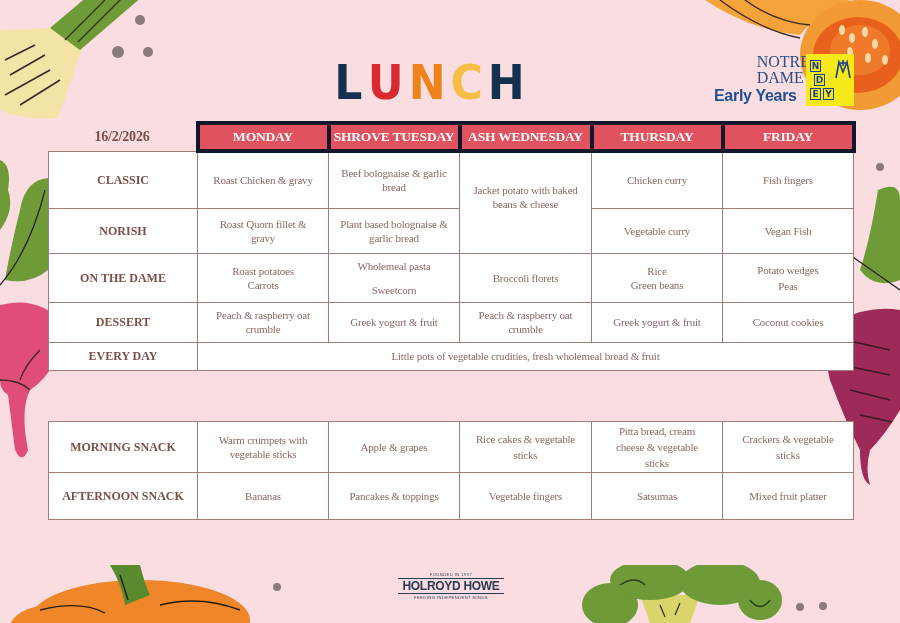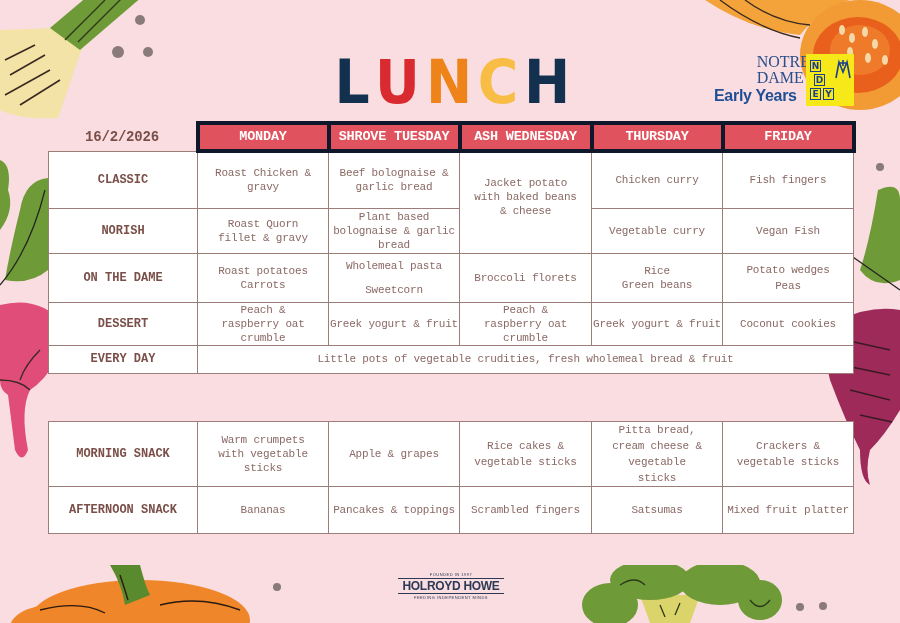--- a/index.html
+++ b/index.html
@@ -6,21 +6,21 @@
   html, body { width: 900px; height: 623px; overflow: hidden; }
   body {
     background: #f9dde0;
     font-family: "Liberation Sans", "DejaVu Sans", sans-serif;
     position: relative;
   }
   .deco { position: absolute; pointer-events: none; }
   .title {
     position: absolute; left: 333px; top: 46px;
     font-family: "DejaVu Sans", sans-serif; font-weight: bold;
-    font-size: 60px; letter-spacing: 2px; line-height: 72px;
+    font-size: 48px; letter-spacing: 2px; line-height: 72px;
   }
   .title span { display: inline-block; transform: scaleX(0.92); }
   .logo {
     position: absolute; left: 714px; top: 54px; width: 142px; height: 54px;
   }
   .logo .nd-text {
     position: absolute; right: 46px; top: 0; text-align: left;
     font-family: "Liberation Serif", serif; color: #2a4f8a;
     font-size: 16px; line-height: 16px;
   }
@@ -37,21 +37,21 @@
     position: absolute; width: 11px; height: 12px; border: 1.5px solid #1b3f8f;
     background: #f7e81a; color: #1b3f8f; font-size: 9px; font-weight: bold;
     text-align: center; line-height: 10px; font-family: "DejaVu Sans", sans-serif;
   }
   table {
     position: absolute; border-collapse: collapse; table-layout: fixed;
   }
   td, th {
     border: 1px solid #9c7d77; background: #ffffff;
     color: #8a6964; font-size: 11px; text-align: center; vertical-align: middle;
-    font-family: Liberation Mono, monospace; line-height: 14px;
+    font-family: Liberation Serif, serif; line-height: 14px;
     font-weight: normal; letter-spacing: -0.2px;
   }
   .rowhead { color: #7a4f49; font-weight: bold; font-size: 12px; letter-spacing: 0; }
   .dayhead {
     background: #e0525e; color: #ffffff; font-weight: bold; font-size: 13.5px;
     border: 4px solid #0f172a; height: 28px; letter-spacing: -0.2px;
   }
   .datehead {
     background: transparent; border: none; color: #7a4f49;
     font-weight: bold; font-size: 14px;
@@ -242,21 +242,21 @@
     <td style="padding:0 10px">Warm crumpets with vegetable sticks</td>
     <td>Apple &amp; grapes</td>
     <td style="padding:0 8px;line-height:16px">Rice cakes &amp; vegetable sticks</td>
     <td style="padding:0 14px;line-height:16px">Pitta bread, cream cheese &amp; vegetable sticks</td>
     <td style="padding:0 10px;line-height:16px">Crackers &amp; vegetable sticks</td>
   </tr>
   <tr style="height:47px">
     <td class="rowhead">AFTERNOON SNACK</td>
     <td>Bananas</td>
     <td>Pancakes &amp; toppings</td>
-    <td>Scrambled fingers</td>
+    <td>Vegetable fingers</td>
     <td>Satsumas</td>
     <td>Mixed fruit platter</td>
   </tr>
 </tbody>
   </table>
 
 <div class="footer-logo">
   <div class="small">FOUNDED IN 1997</div>
   <div class="main">HOLROYD HOWE</div>
   <div class="small" style="margin-top:1px">FEEDING INDEPENDENT MINDS</div>

